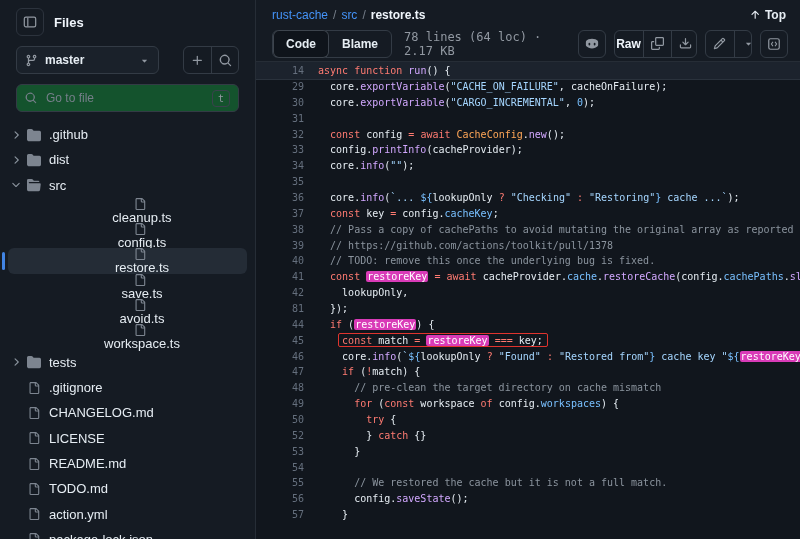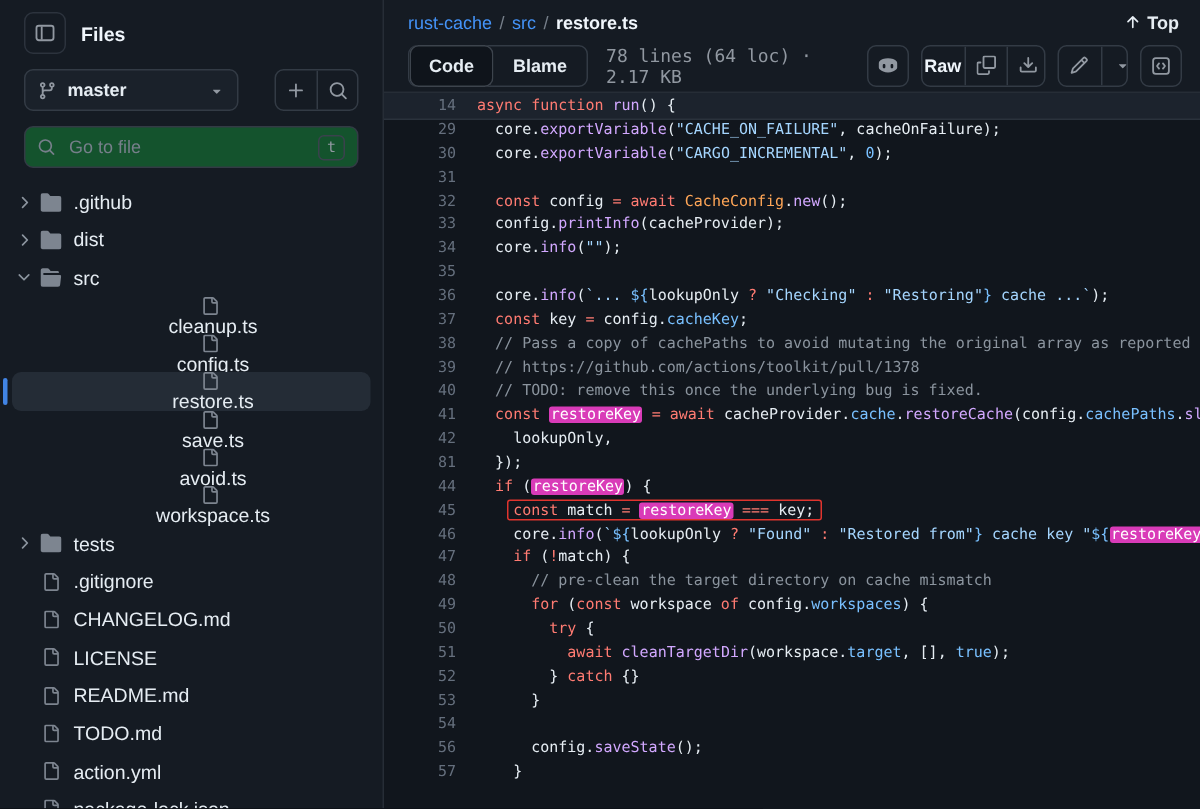--- a/index.html
+++ b/index.html
@@ -389,21 +389,21 @@
         <div class="code-row"><div class="ln">41</div><div class="lc">  <span class="tk-kw">const</span><span class="tk-pl"> </span><span class="tk-hl">restoreKey</span><span class="tk-pl"> </span><span class="tk-kw">=</span><span class="tk-pl"> </span><span class="tk-kw">await</span><span class="tk-pl"> cacheProvider.</span><span class="tk-cn">cache</span><span class="tk-pl">.</span><span class="tk-fn">restoreCache</span><span class="tk-pl">(config.</span><span class="tk-cn">cachePaths</span><span class="tk-pl">.</span><span class="tk-fn">slice</span></div></div>
         <div class="code-row"><div class="ln">42</div><div class="lc">    <span class="tk-pl">lookupOnly,</span></div></div>
         <div class="code-row"><div class="ln">81</div><div class="lc">  <span class="tk-pl">});</span></div></div>
         <div class="code-row"><div class="ln">44</div><div class="lc">  <span class="tk-kw">if</span><span class="tk-pl"> (</span><span class="tk-hl">restoreKey</span><span class="tk-pl">) {</span></div></div>
         <div class="code-row"><div class="ln">45</div><div class="lc">    <span class="boxed"><span class="tk-kw">const</span><span class="tk-pl"> match </span><span class="tk-kw">=</span><span class="tk-pl"> </span><span class="tk-hl">restoreKey</span><span class="tk-pl"> </span><span class="tk-kw">===</span><span class="tk-pl"> key;</span></span></div></div>
         <div class="code-row"><div class="ln">46</div><div class="lc">    <span class="tk-pl">core.</span><span class="tk-fn">info</span><span class="tk-pl">(</span><span class="tk-st">`</span><span class="tk-cn">${</span><span class="tk-pl">lookupOnly </span><span class="tk-kw">?</span><span class="tk-pl"> </span><span class="tk-st">"Found"</span><span class="tk-pl"> </span><span class="tk-kw">:</span><span class="tk-pl"> </span><span class="tk-st">"Restored from"</span><span class="tk-cn">}</span><span class="tk-st"> cache key "</span><span class="tk-cn">${</span><span class="tk-hl">restoreKey</span></div></div>
         <div class="code-row"><div class="ln">47</div><div class="lc">    <span class="tk-kw">if</span><span class="tk-pl"> (</span><span class="tk-kw">!</span><span class="tk-pl">match) {</span></div></div>
         <div class="code-row"><div class="ln">48</div><div class="lc">      <span class="tk-cm">// pre-clean the target directory on cache mismatch</span></div></div>
         <div class="code-row"><div class="ln">49</div><div class="lc">      <span class="tk-kw">for</span><span class="tk-pl"> (</span><span class="tk-kw">const</span><span class="tk-pl"> workspace </span><span class="tk-kw">of</span><span class="tk-pl"> config.</span><span class="tk-cn">workspaces</span><span class="tk-pl">) {</span></div></div>
         <div class="code-row"><div class="ln">50</div><div class="lc">        <span class="tk-kw">try</span><span class="tk-pl"> {</span></div></div>
-        <div class="code-row"><div class="ln">51</div><div class="lc">          <span class="tk-kw">await</span><span class="tk-pl"> </span><span class="tk-fn">cleanTargetDir</span><span class="tk-pl">(workspace.</span><span class="tk-cn">target</span><span class="tk-pl">, [], </span><span class="tk-cn">true</span><span class="tk-pl">);</span></div></div>
         <div class="code-row"><div class="ln">52</div><div class="lc">        <span class="tk-pl">} </span><span class="tk-kw">catch</span><span class="tk-pl"> {}</span></div></div>
         <div class="code-row"><div class="ln">53</div><div class="lc">      <span class="tk-pl">}</span></div></div>
         <div class="code-row"><div class="ln">54</div><div class="lc"></div></div>
+        <div class="code-row"><div class="ln">55</div><div class="lc">      <span class="tk-cm">// We restored the cache but it is not a full match.</span></div></div>
         <div class="code-row"><div class="ln">56</div><div class="lc">      <span class="tk-pl">config.</span><span class="tk-fn">saveState</span><span class="tk-pl">();</span></div></div>
         <div class="code-row"><div class="ln">57</div><div class="lc">    <span class="tk-pl">}</span></div></div>
       </div>
   </main>
 </div>
 
 </body></html>

